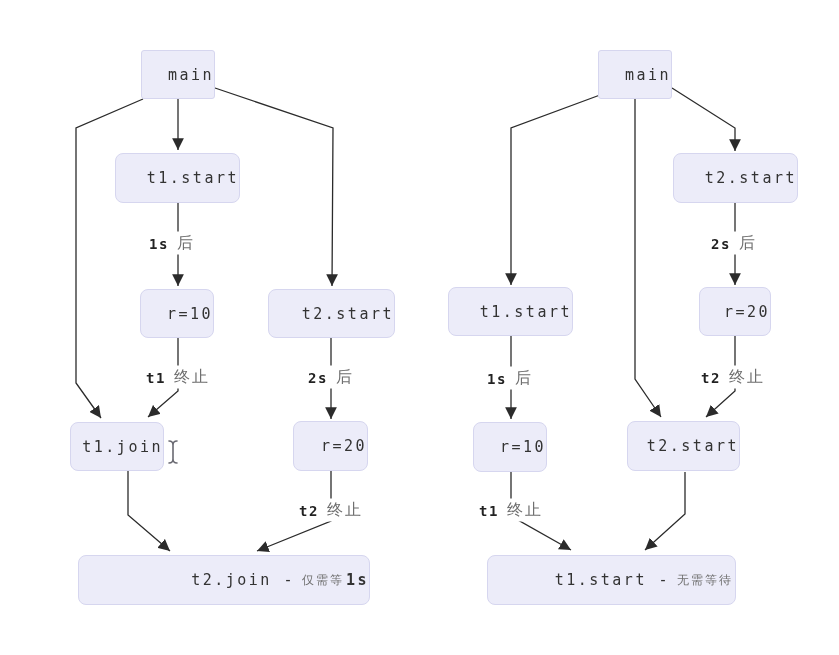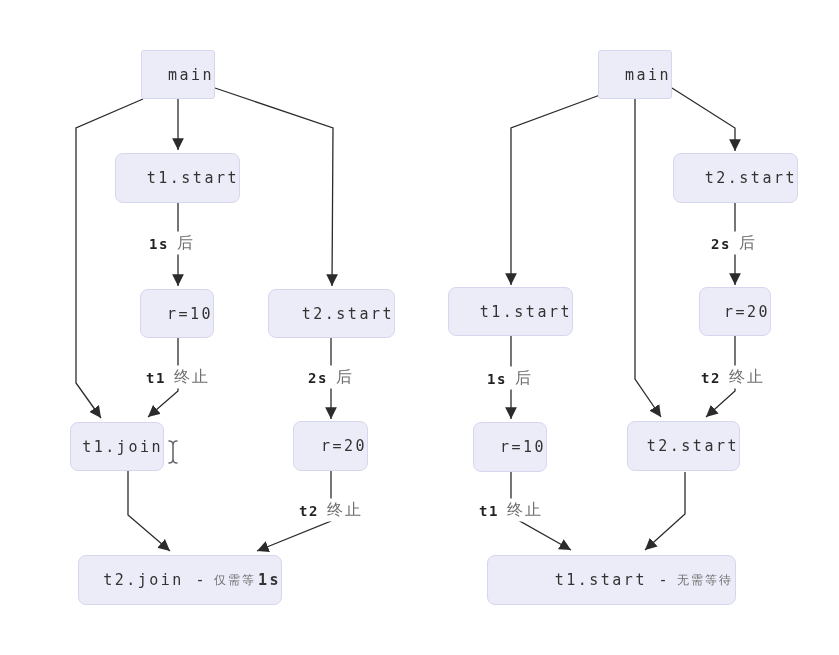--- a/index.html
+++ b/index.html
@@ -116,21 +116,21 @@
     </div>
     <div class="node" style="left:268px;top:289px;width:127px;height:49px">
       <span class="code">t2.start</span>
     </div>
     <div class="node" style="left:70px;top:422px;width:94px;height:49px">
       <span class="code">t1.join</span>
     </div>
     <div class="node" style="left:293px;top:421px;width:75px;height:50px">
       <span class="code">r=20</span>
     </div>
-    <div class="node" style="left:78px;top:555px;width:204px;height:50px">
+    <div class="node" style="left:78px;top:555px;width:292px;height:50px">
       <span class="code">t2.join -</span>
       <span class="cjk">仅需等</span>
       <span class="code b">1s</span>
     </div>
 
     <div class="edge-label" style="left:172px;top:243px">
       <span class="lbl-code">1s</span>
       <span class="lbl-cjk">后</span>
     </div>
     <div class="edge-label" style="left:178px;top:377px">

